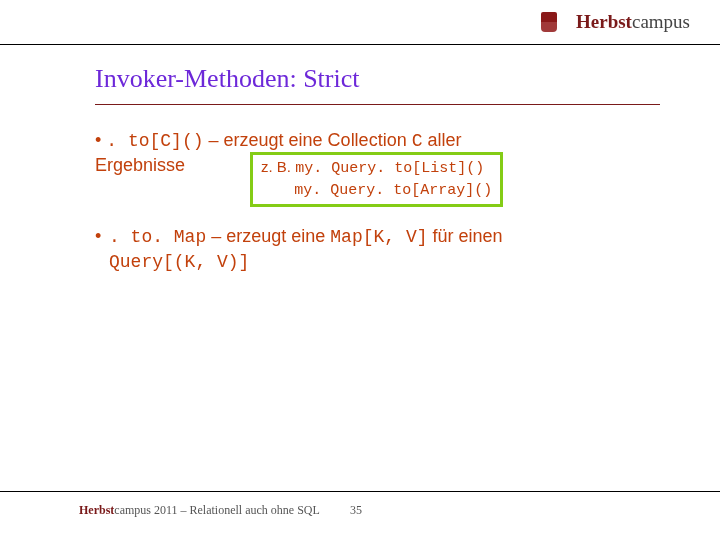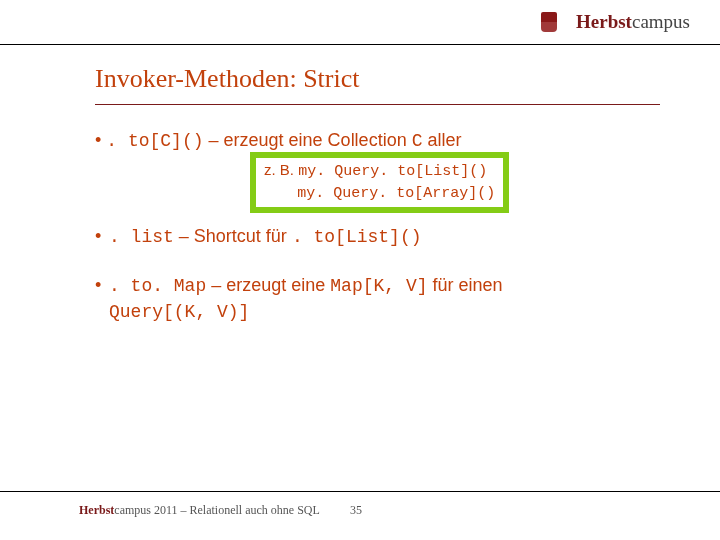--- a/index.html
+++ b/index.html
@@ -49,21 +49,21 @@
     color: #333;
   }
   .logo-text .brand1 { color: #7a1a1a; font-weight: 600; }
   .logo-text .brand2 { color: #444; }
   .slide-title {
     position: absolute;
     top: 64px;
     left: 95px;
     font-family: Georgia, 'Times New Roman', serif;
     font-size: 26px;
-    color: #c2410c;
+    color: #6d28d9;
     font-weight: 400;
   }
   .title-rule {
     position: absolute;
     top: 104px;
     left: 95px;
     right: 60px;
     height: 1px;
     background: #7a1a1a;
   }
@@ -108,21 +108,21 @@
     font-size: 12px;
     color: #555;
   }
   .bullet1-wrap { position: relative; margin-bottom: 24px; }
   .bullet1-text { text-indent:-14px; padding-left:14px; }
   .bullet1-text .second-line { display:block; }
   .ex-box-abs {
     position:absolute;
     left: 155px;
     top: 24px;
-    border:6px solid #84cc16;
+    border:3px solid #84cc16;
     padding: 2px 8px;
     font-size:15px;
     line-height:1.35;
     background:#fff;
   }
   .ex-box-abs .line { display:block; white-space:pre; font-family: Arial, sans-serif; }
   .ex-box-abs .mono { font-family:'Courier New', monospace; }
 </style>
 </head>
 <body>
@@ -138,30 +138,28 @@
 <div class="header-rule"></div>
 
 <div class="slide-title">Invoker-Methoden: Strict</div>
 <div class="title-rule"></div>
 
 <div class="content">
 
   <div class="bullet1-wrap" style="height:72px;">
     <div class="bullet1-text">
       <span class="dot">• </span><span class="mono">. to[C]()</span><span> – erzeugt eine Collection </span><span class="mono">C</span><span> aller</span>
+      <span class="second-line">Ergebnisse</span>
     </div>
     <div class="ex-box-abs">
       <span class="line"><span>z. B. </span><span class="mono">my. Query. to[List]()</span></span>
       <span class="line"><span>        </span><span class="mono">my. Query. to[Array]()</span></span>
     </div>
   </div>
 
-  <div class="bullet">
-    <span class="dot">• </span><span class="mono">. list</span><span> – Shortcut für </span><span class="mono">. to[List]()</span>
-  </div>
 
   <div class="bullet">
     <span class="dot">• </span><span class="mono">. to. Map</span><span> – erzeugt eine </span><span class="mono">Map[K, V]</span><span> für einen</span><br>
     <span class="mono">Query[(K, V)]</span>
   </div>
 
 
 </div>
 
 <div class="footer-rule"></div>

